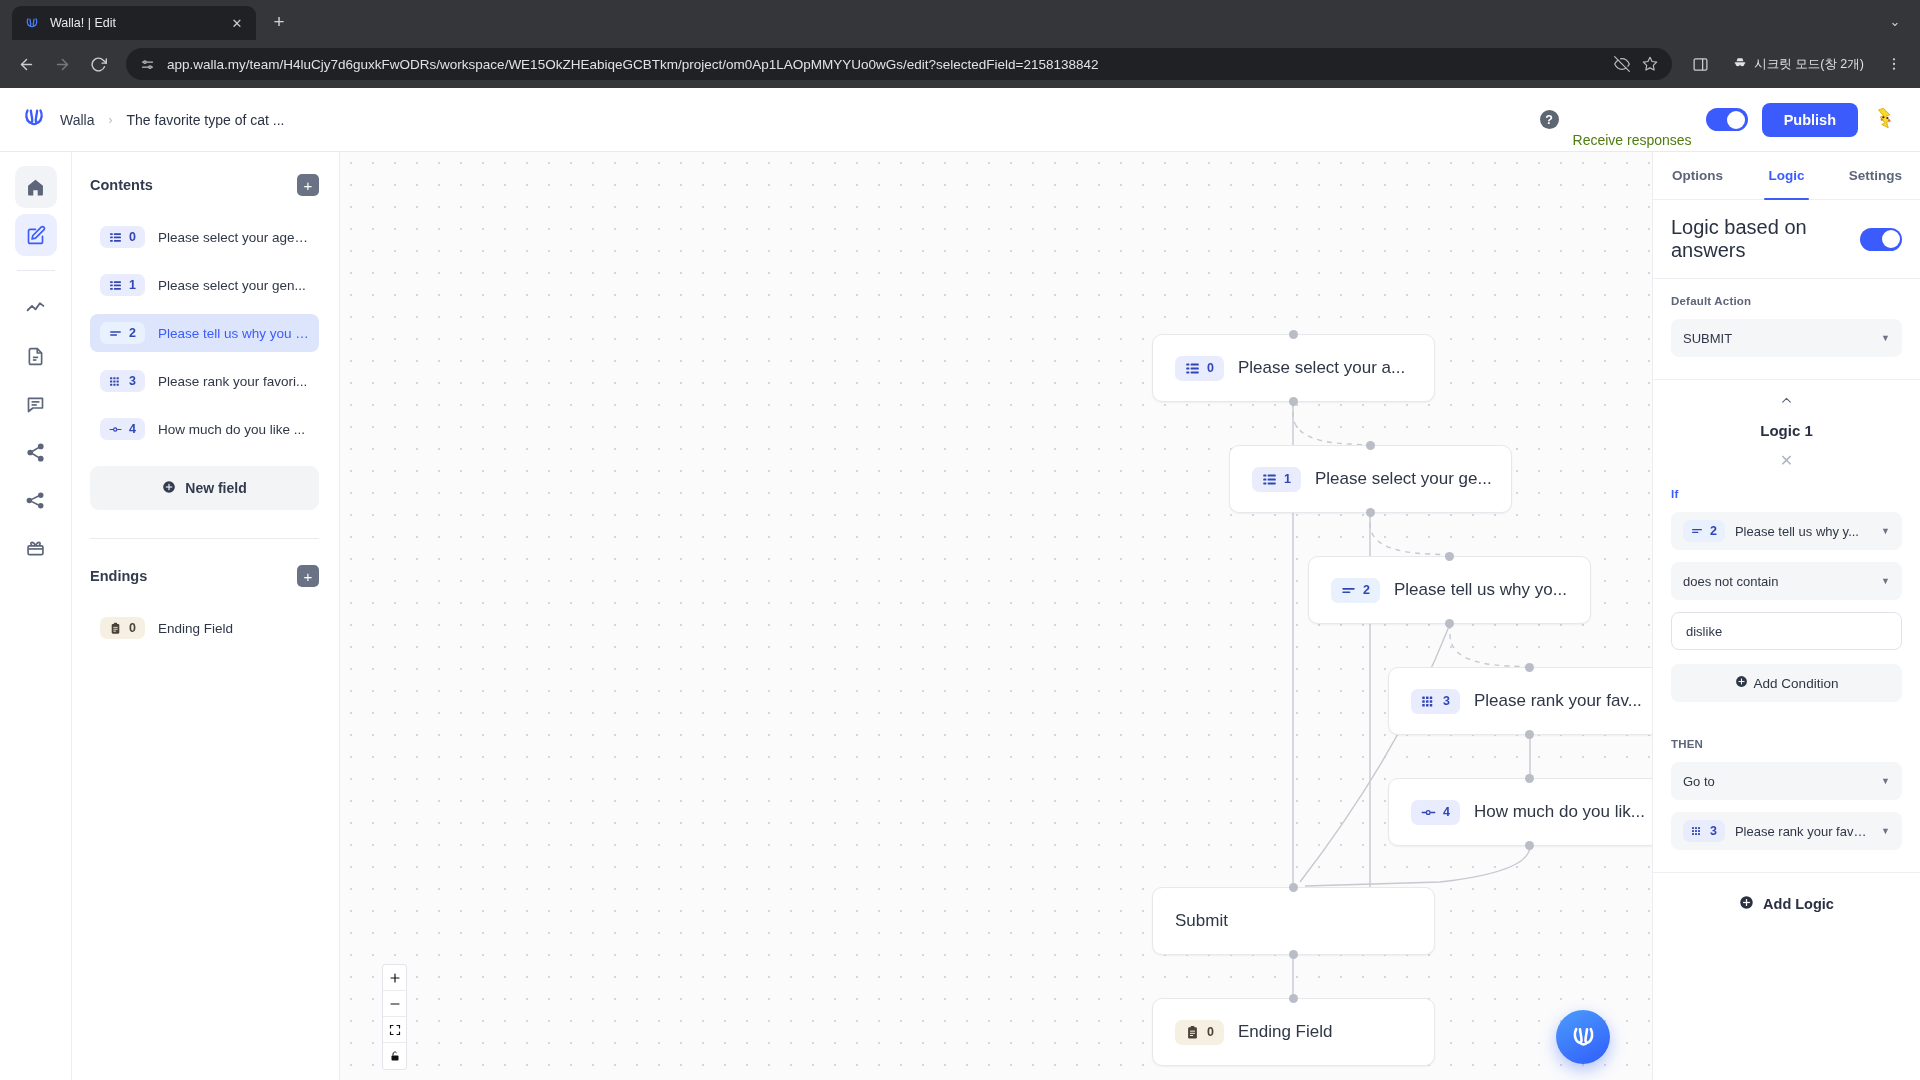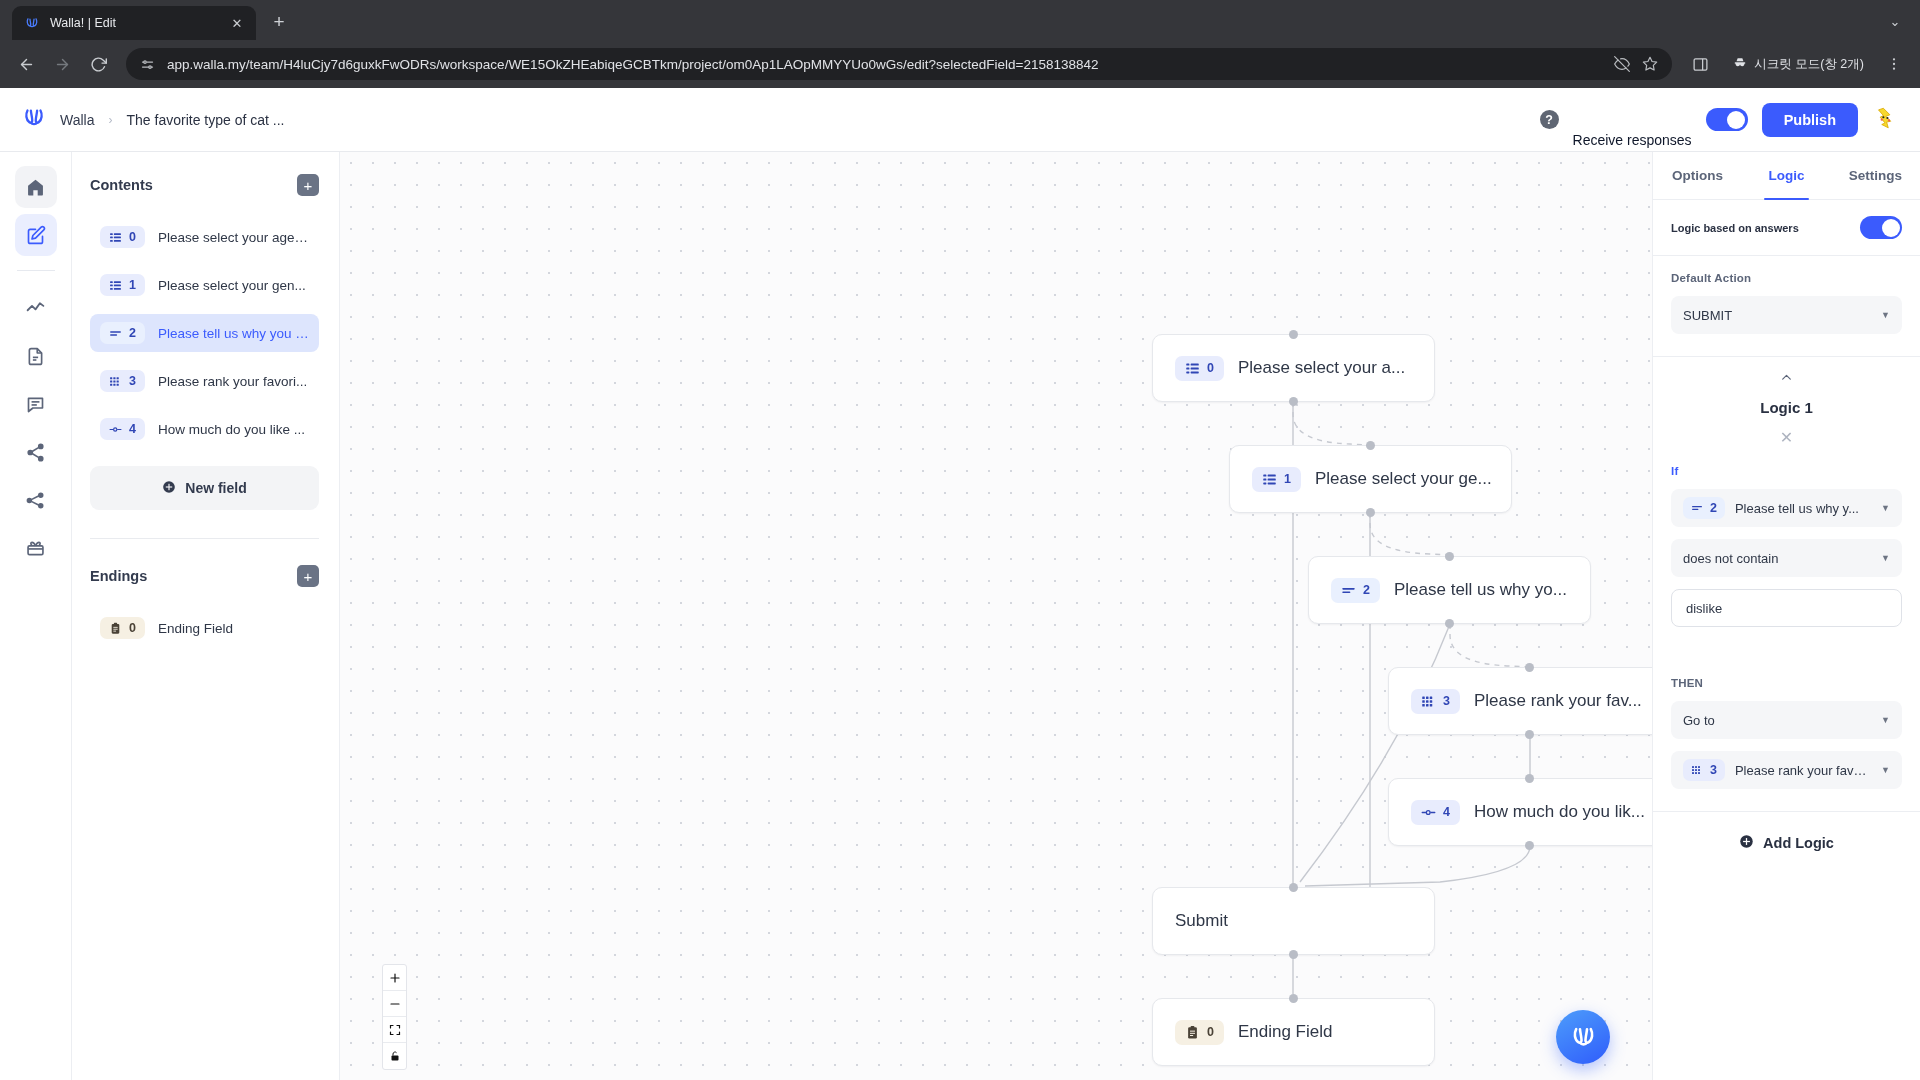--- a/index.html
+++ b/index.html
@@ -75,21 +75,21 @@
   }
   .brand-logo { color:#3b5bfd; font-size: 21px; line-height:1; font-weight:700; letter-spacing:-1px;}
   .crumb { font-size: 14px; color: #333b4e; font-weight: 500; }
   .crumb-sep { color: #b4bac7; font-size: 12px; }
   .crumb-title { font-size: 14px; color: #2a3142; font-weight: 500; }
   .header-right { margin-left: auto; display: flex; align-items: center; gap: 14px; }
   .help-icon {
     width:19px;height:19px;border-radius:50%;background:#5f6673;color:#fff;
     display:flex;align-items:center;justify-content:center;font-size:12.5px;font-weight:bold;
   }
-  .receive-label { font-size: 14px; color: #0f172a; margin-top: 40px; }
+  .receive-label { font-size: 14px; color: #4d7c0f; margin-top: 40px; }
   .toggle {
     width: 42px; height: 23px; border-radius: 12px; background: #3b5bfd;
     position: relative; flex: 0 0 42px;
   }
   .toggle::after {
     content:""; position:absolute; top:2.5px; right:2.5px;
     width:18px;height:18px;border-radius:50%;background:#fff;
   }
   .publish-btn {
     background: #3b5bfd; color: #fff; font-size: 14.5px; font-weight: 600;
@@ -201,21 +201,21 @@
   }
   .rtab.active { color:#3b5bfd; }
   .rtab.active::after {
     content:""; position:absolute; bottom:-1px; left:22px; right:22px;
     height:2.5px; background:#3b5bfd; border-radius:2px;
   }
   .rrow {
     display:flex; align-items:center; justify-content:space-between;
     padding: 16px 18px; border-bottom:1px solid #eceef2;
   }
-  .rrow-label { font-size:11px; color:#2a3142;font-weight:bold; }
+  .rrow-label { font-size:20px; color:#2a3142; }
   .rsection { padding: 16px 18px 10px; }
   .rlabel { font-size:11.5px; font-weight:700; color:#5c6579; letter-spacing:.2px; margin-bottom:12px;}
   .select {
     height: 38px; background:#f5f6f8; border-radius:8px;
     display:flex; align-items:center; padding: 0 12px; gap:10px;
     font-size:13px; color:#2f3747; margin-bottom: 12px;
   }
   .select .badge { padding:4px 8px; font-size:11.5px; }
   .select-text { flex:1; white-space:nowrap; overflow:hidden; text-overflow:ellipsis; }
   .caret { color:#6d7483; font-size:9px; }
@@ -735,20 +735,30 @@
 
       <div class="select">
         <span class="select-text">does not contain</span>
         <span class="caret">▼</span>
       </div>
 
       <div class="textinput">
         <span>dislike</span>
       </div>
 
+      <div class="addbtn">
+        <span>
+          <svg width="13" height="13" viewBox="0 0 24 24" fill="currentColor">
+              <circle cx="12" cy="12" r="10"></circle>
+              <rect x="11" y="6.5" width="2" height="11" fill="#f5f6f8"></rect>
+              <rect x="6.5" y="11" width="11" height="2" fill="#f5f6f8"></rect>
+            </svg>
+        </span>
+        <span>Add Condition</span>
+      </div>
     </div>
 
     <div class="rsection" style="padding-top:26px">
       <div class="rlabel">THEN</div>
 
       <div class="select">
         <span class="select-text">Go to</span>
         <span class="caret">▼</span>
       </div>
 

